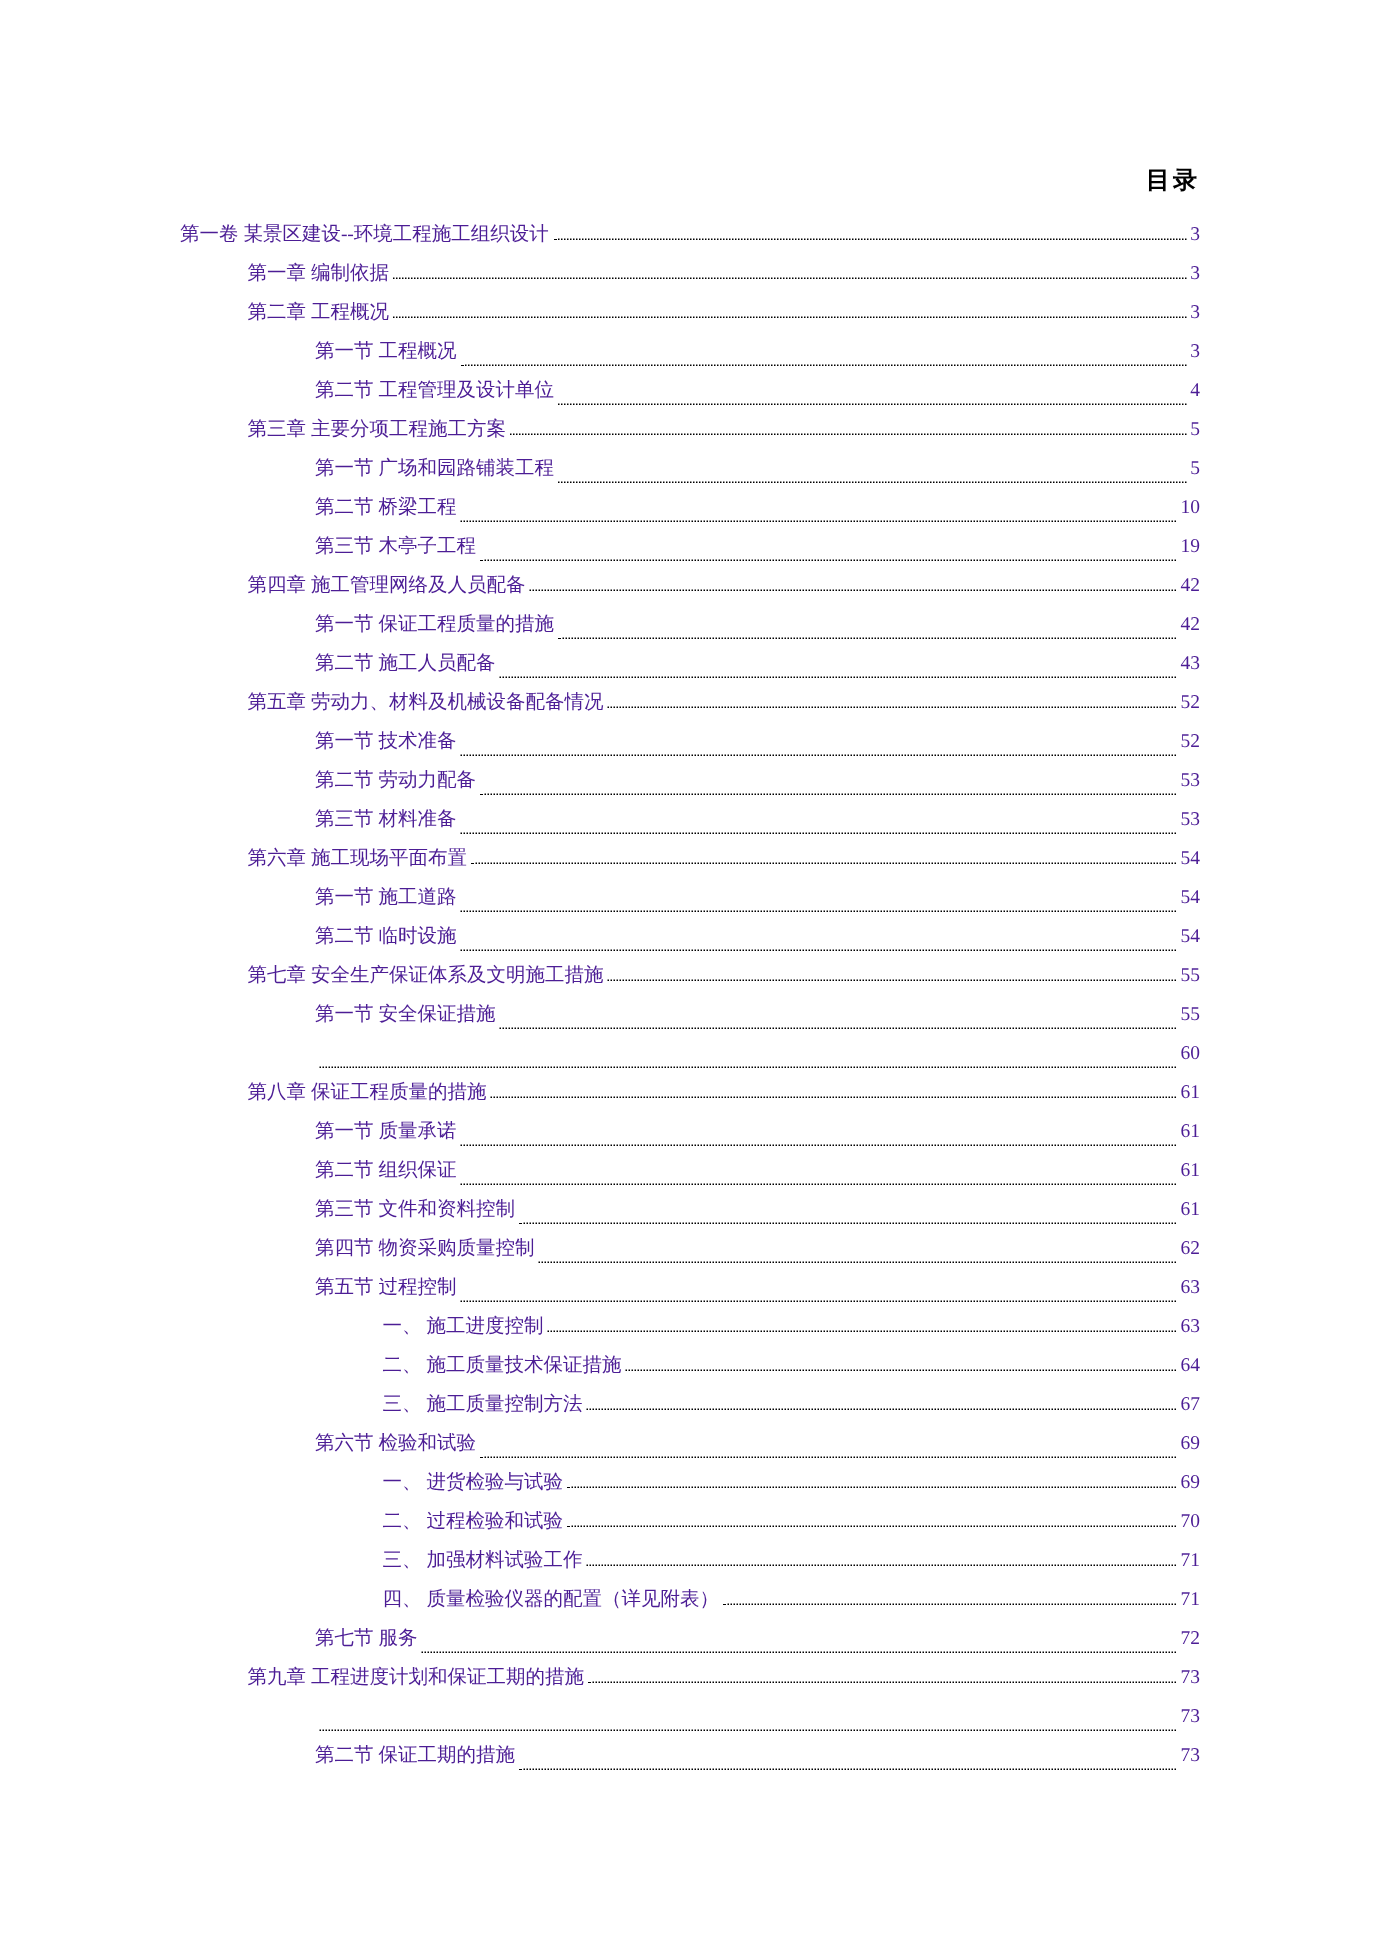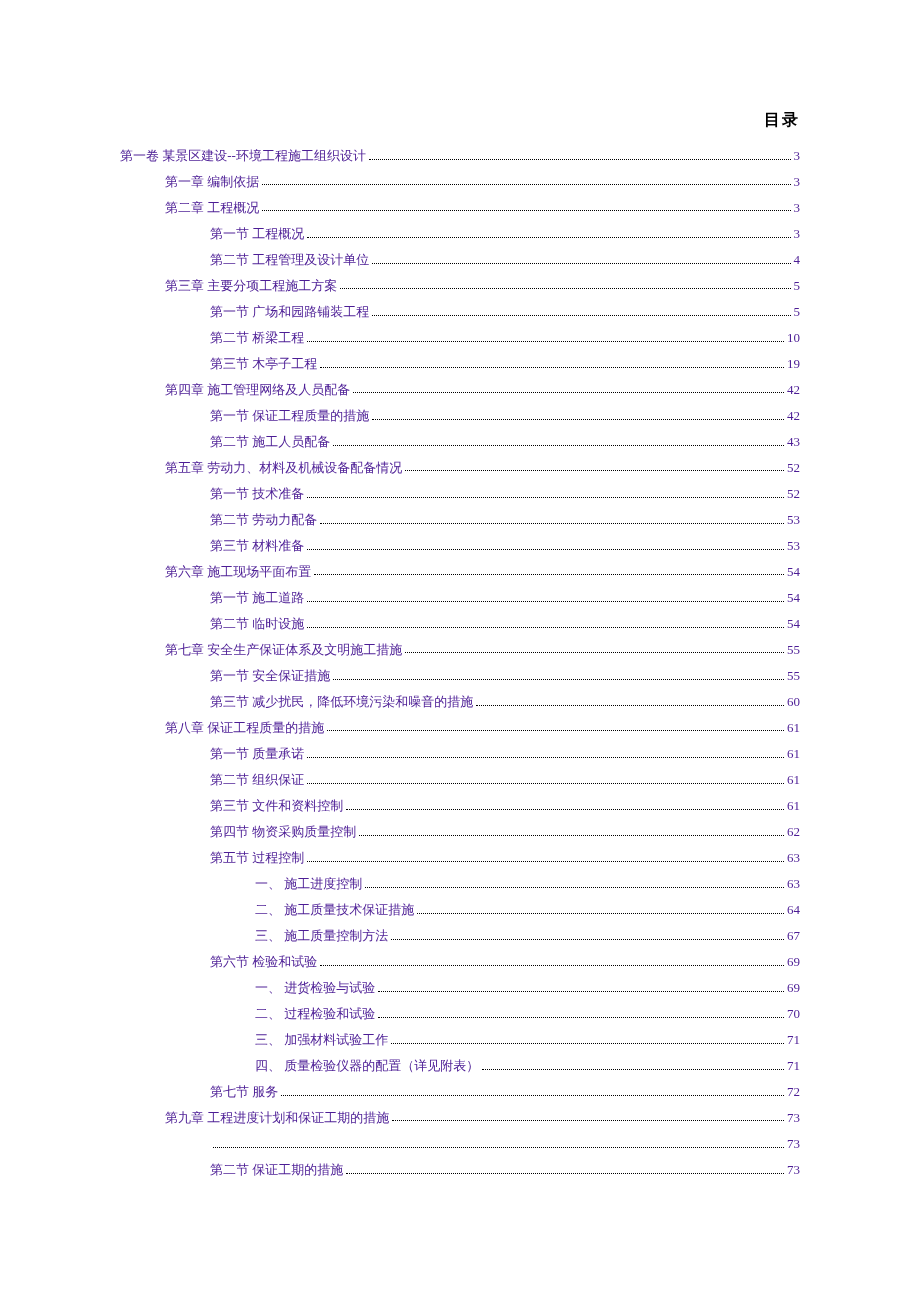--- a/index.html
+++ b/index.html
@@ -37,22 +37,22 @@
     .toc-line .dots {
       flex: 1 1 auto;
       border-bottom: 1.5px dotted #000;
       margin: 0 3px 3px 3px;
       height: 0.75em;
     }
     .toc-line .pg {
       flex: 0 0 auto;
     }
     .l0 { padding-left: 0; }
-    .l1 { padding-left: 45px; align-items: center; }
-    .l2 { padding-left: 90px; }
+    .l1 { padding-left: 45px; }
+    .l2 { padding-left: 90px; align-items: flex-end; }
     .l3 { padding-left: 135px; justify-content: flex-end; }
   </style>
 </head>
 <body>
 
 <div class="title">目录</div>
 <div class="toc" id="toc-container">
     <div class="toc-line l0">
       <span class="label">第一卷 某景区建设--环境工程施工组织设计</span>
       <span class="dots"></span>
@@ -152,21 +152,20 @@
       <span class="label">第七章 安全生产保证体系及文明施工措施</span>
       <span class="dots"></span>
       <span class="pg">55</span>
     </div>
     <div class="toc-line l2">
       <span class="label">第一节 安全保证措施</span>
       <span class="dots"></span>
       <span class="pg">55</span>
     </div>
     <div class="toc-line l2">
-      <span class="label">第三节 减少扰民，降低环境污染和噪音的措施</span>
       <span class="dots"></span>
       <span class="pg">60</span>
     </div>
     <div class="toc-line l1">
       <span class="label">第八章 保证工程质量的措施</span>
       <span class="dots"></span>
       <span class="pg">61</span>
     </div>
     <div class="toc-line l2">
       <span class="label">第一节 质量承诺</span>

